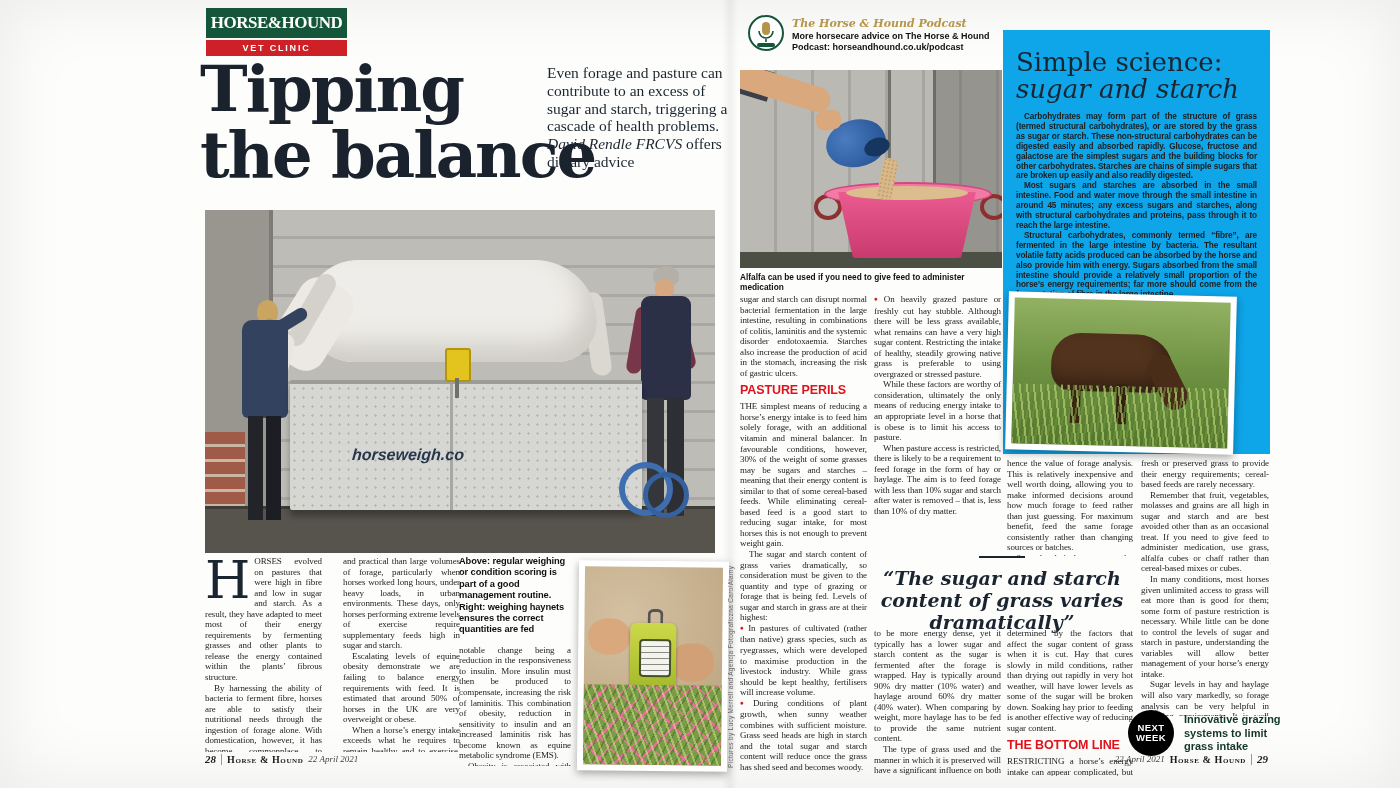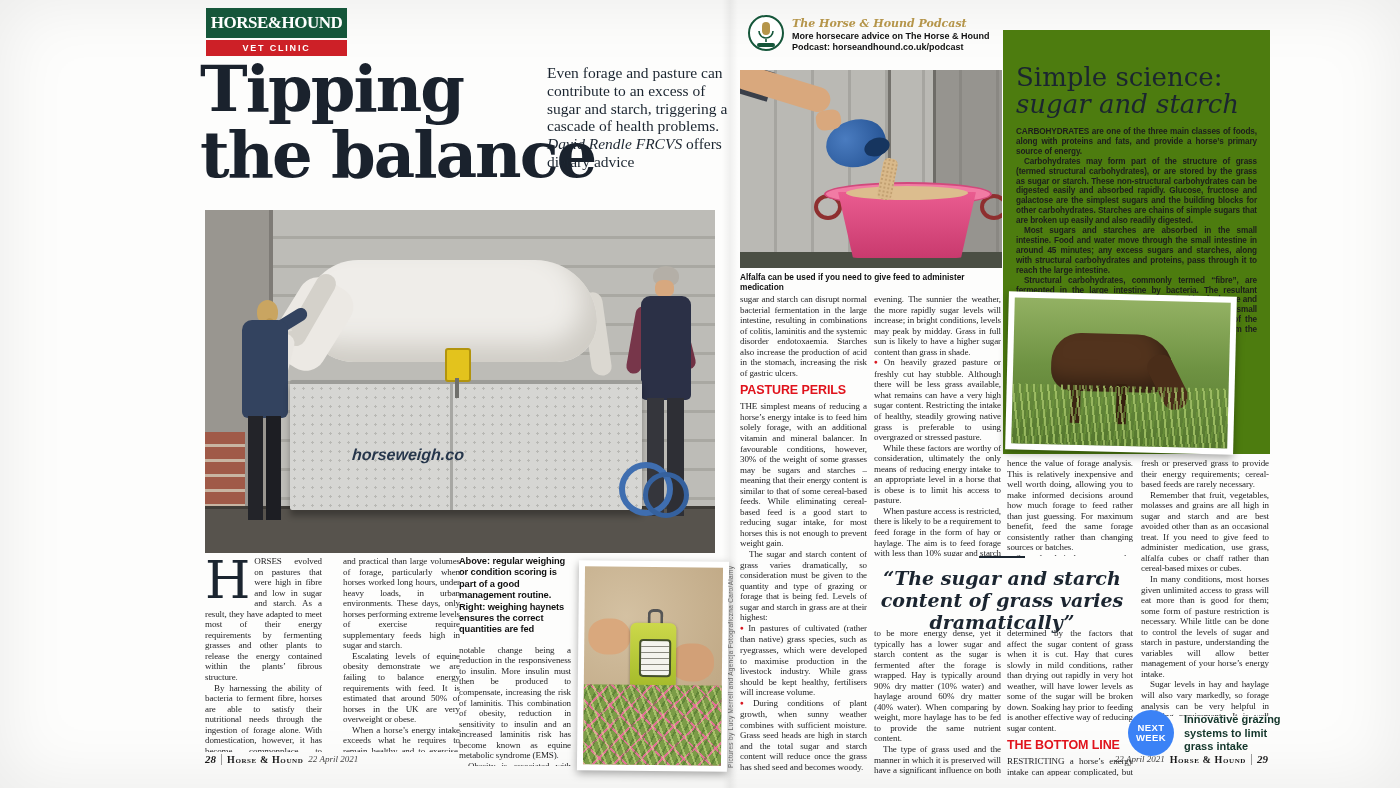--- a/index.html
+++ b/index.html
@@ -25,21 +25,21 @@
   .col-head{font:bold 12.5px/15px "Liberation Sans",sans-serif;color:#e0131c;margin:5px 0 3px;}
   .bullet .dot{color:#d81620;font-size:6.5px;margin-right:2px;position:relative;top:-1px;}
   .col-cap{font:bold 9.3px/11.4px "Liberation Sans",sans-serif;margin:0 0 9px;color:#101010;text-align:left;}
   .dropcap{float:left;font:400 52px/42px "DejaVu Serif",serif;color:#1b2530;margin:3px 4px 0 0;}
 
   
   .pull-quote{left:862px;top:556px;width:280px;font:bold italic 19px/22px "DejaVu Serif",serif;color:#1b2530;text-align:center;}
   .pull-quote::before{content:"";display:block;width:46px;height:2px;background:#1b2530;margin:0 auto 9px;}
 
   
-  .sidebar{left:1003px;top:30px;width:267px;height:424px;background:#4d7c0f;box-sizing:border-box;padding:34px 13px 0 13px;}
+  .sidebar{left:1003px;top:30px;width:267px;height:424px;background:#0ea5e9;box-sizing:border-box;padding:19px 13px 0 13px;}
   .sb-title{font:400 26px/27px "DejaVu Serif",serif;color:#1b2530;margin-bottom:9px;}
   .sb-title .sb-it{font-style:italic;}
   .sb-body{font:bold 8.2px/9.9px "Liberation Sans",sans-serif;color:#1d1d1d;text-align:justify;letter-spacing:-.1px;}
   .sb-body .body-p.ind{text-indent:8px;}
 
   
   .podcast-logo{left:747px;top:14px;width:38px;height:38px;}
   .podcast-title{left:792px;top:18px;font:bold italic 11px/12px "DejaVu Serif",serif;color:#b5954a;}
   .podcast-lines{left:792px;top:31px;font:bold 9px/11px "Liberation Sans",sans-serif;color:#111;}
 
@@ -48,21 +48,21 @@
   .credit{left:727px;top:548px;height:220px;writing-mode:vertical-rl;transform:rotate(180deg);font:6.5px "Liberation Sans",sans-serif;color:#666;letter-spacing:.3px;}
   .footer{position:absolute;top:753px;font:9.5px "Liberation Serif",serif;color:#333;display:flex;align-items:center;gap:5px;}
   .footer .pg{font-weight:bold;font-size:11px;color:#1a1a1a;font-style:italic;}
   .footer .brand{font-weight:bold;font-variant:small-caps;letter-spacing:.6px;color:#1a1a1a;font-size:10px;}
   .footer .date{font-style:italic;font-size:9px;color:#444;}
   .footer .sep{width:1px;height:11px;background:#999;}
   .footer-left{left:205px;}
   .footer-right{right:132px;}
 
   
-  .next-badge{left:1128px;top:710px;width:46px;height:46px;border-radius:50%;background:#3b82f6;color:#fff;display:flex;flex-direction:column;align-items:center;justify-content:center;font:bold 9.5px/10px "Liberation Sans",sans-serif;letter-spacing:.4px;}
+  .next-badge{left:1128px;top:710px;width:46px;height:46px;border-radius:50%;background:#000000;color:#fff;display:flex;flex-direction:column;align-items:center;justify-content:center;font:bold 9.5px/10px "Liberation Sans",sans-serif;letter-spacing:.4px;}
   .next-text{left:1184px;top:713px;width:104px;font:bold 11px/13.5px "Liberation Sans",sans-serif;color:#12352a;}
 
   
   .photo{position:absolute;overflow:hidden;}
   .polaroid{position:absolute;background:#fff;padding:6px;box-shadow:0 3px 9px rgba(0,0,0,.35);}
   .polaroid .inner{position:relative;overflow:hidden;}
 
   
   .main-photo{left:205px;top:210px;width:510px;height:343px;background:repeating-linear-gradient(180deg,#bdbcb7 0 26px,#a9a8a2 26px 29px);}
   .mp-doorframe{left:0;top:0;width:64px;height:300px;background:#999690;border-right:4px solid #7e7b76;}
@@ -257,21 +257,20 @@
 
   <div class="col" style="left:740px;top:294px;width:127px;height:478px;">
       <p class="body-p">sugar and starch can disrupt normal bacterial fermentation in the large intestine, resulting in combinations of colitis, laminitis and the systemic disorder endotoxaemia. Starches also increase the production of acid in the stomach, increasing the risk of gastric ulcers.</p>
       <div class="col-head">PASTURE PERILS</div>
       <p class="body-p">THE simplest means of reducing a horse’s energy intake is to feed him solely forage, with an additional vitamin and mineral balancer. In favourable conditions, however, 30% of the weight of some grasses may be sugars and starches – meaning that their energy content is similar to that of some cereal-based feeds. While eliminating cereal-based feed is a good start to reducing sugar intake, for most horses this is not enough to prevent weight gain.</p>
       <p class="body-p ind">The sugar and starch content of grass varies dramatically, so consideration must be given to the quantity and type of grazing or forage that is being fed. Levels of sugar and starch in grass are at their highest:</p>
       <p class="body-p bullet"><span class="dot">●</span>In pastures of cultivated (rather than native) grass species, such as ryegrasses, which were developed to maximise production in the livestock industry. While grass should be kept healthy, fertilisers will increase volume.</p>
       <p class="body-p bullet"><span class="dot">●</span>During conditions of plant growth, when sunny weather combines with sufficient moisture. Grass seed heads are high in starch and the total sugar and starch content will reduce once the grass has shed seed and becomes woody.</p>
     </div>
   <div class="col" style="left:874px;top:294px;width:127px;height:262px;">
-      <p class="body-p">evening. The sunnier the weather, the more rapidly sugar levels will increase; in bright conditions, levels may peak by midday. Grass in full sun is likely to have a higher sugar content than grass in shade.</p>
       <p class="body-p bullet"><span class="dot">●</span>On heavily grazed pasture or freshly cut hay stubble. Although there will be less grass available, what remains can have a very high sugar content. Restricting the intake of healthy, steadily growing native grass is preferable to using overgrazed or stressed pasture.</p>
       <p class="body-p ind">While these factors are worthy of consideration, ultimately the only means of reducing energy intake to an appropriate level in a horse that is obese is to limit his access to pasture.</p>
       <p class="body-p ind">When pasture access is restricted, there is likely to be a requirement to feed forage in the form of hay or haylage. The aim is to feed forage with less than 10% sugar and starch after water is removed – that is, less than 10% of dry matter.</p>
     </div>
   <div class="col" style="left:874px;top:628px;width:127px;height:148px;">
       <p class="body-p">to be more energy dense, yet it typically has a lower sugar and starch content as the sugar is fermented after the forage is wrapped. Hay is typically around 90% dry matter (10% water) and haylage around 60% dry matter (40% water). When comparing by weight, more haylage has to be fed to provide the same nutrient content.</p>
       <p class="body-p ind">The type of grass used and the manner in which it is preserved will have a significant influence on both the water and energy content of the resulting forage,</p>
     </div>
   <div class="col" style="left:1007px;top:458px;width:126px;height:98px;">
       <p class="body-p">hence the value of forage analysis. This is relatively inexpensive and well worth doing, allowing you to make informed decisions around how much forage to feed rather than just guessing. For maximum benefit, feed the same forage consistently rather than changing sources or batches.</p>
@@ -290,21 +289,20 @@
     </div>
 
   <div class="abs pull-quote">“The sugar and starch content of grass varies dramatically”</div>
 
   <div class="abs sidebar">
     <div class="sb-title">
       <div>Simple science:</div>
       <div class="sb-it">sugar and starch</div>
     </div>
     <div class="sb-body">
-        <p class="body-p">CARBOHYDRATES are one of the three main classes of foods, along with proteins and fats, and provide a horse’s primary source of energy.</p>
         <p class="body-p ind">Carbohydrates may form part of the structure of grass (termed structural carbohydrates), or are stored by the grass as sugar or starch. These non-structural carbohydrates can be digested easily and absorbed rapidly. Glucose, fructose and galactose are the simplest sugars and the building blocks for other carbohydrates. Starches are chains of simple sugars that are broken up easily and also readily digested.</p>
         <p class="body-p ind">Most sugars and starches are absorbed in the small intestine. Food and water move through the small intestine in around 45 minutes; any excess sugars and starches, along with structural carbohydrates and proteins, pass through it to reach the large intestine.</p>
         <p class="body-p ind">Structural carbohydrates, commonly termed “fibre”, are fermented in the large intestine by bacteria. The resultant volatile fatty acids produced can be absorbed by the horse and also provide him with energy. Sugars absorbed from the small intestine should provide a relatively small proportion of the horse’s energy requirements; far more should come from the fermentation of fibre in the large intestine.</p>
       </div>
   </div>
 
   <div class="polaroid grazing-photo">
     <div class="inner gp-inner">
       <div class="abs gp-horse-body"></div>
       <div class="abs gp-horse-neck"></div>

